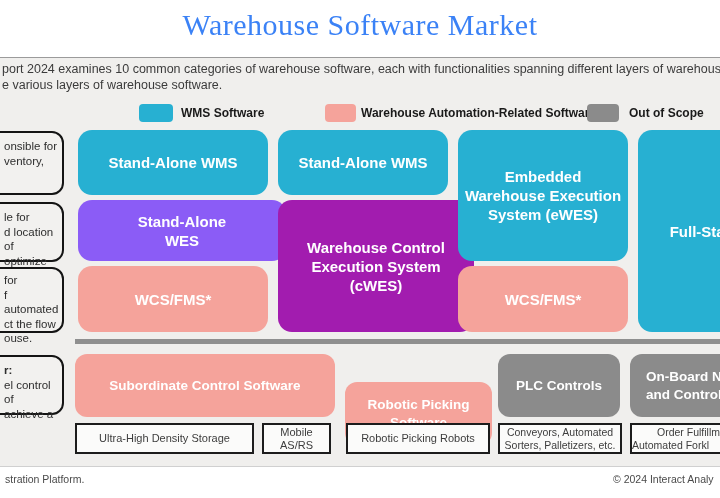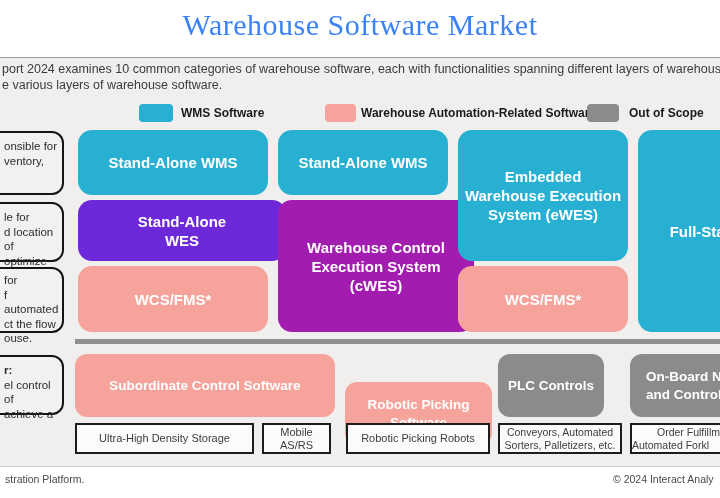--- a/index.html
+++ b/index.html
@@ -72,42 +72,42 @@
 d location of
 optimize</div>
   <div class="abs note" style="top:267px;height:66px;padding-top:4px;">for
 f automated
 ct the flow
 ouse.</div>
   <div class="abs note" style="top:355px;height:60px;"><b>r:</b><span style="display:block;white-space:pre-line;">el control of
 achieve a</span></div>
 
   <div class="abs box" style="left: 78px; top: 130px; width: 190px; height: 65px; background-color: rgb(39, 176, 210);">Stand-Alone WMS</div>
-  <div class="abs box" style="left: 78px; top: 200px; width: 208px; height: 61px; background-color: #6d28d9;">Stand-Alone
+  <div class="abs box" style="left: 78px; top: 200px; width: 208px; height: 61px; background-color: #8b5cf6;">Stand-Alone
 WES</div>
   <div class="abs box" style="left: 78px; top: 266px; width: 190px; height: 66px; background-color: rgb(245, 163, 155);">WCS/FMS*</div>
 
   <div class="abs box" style="left: 278px; top: 130px; width: 170px; height: 65px; background-color: rgb(39, 176, 210);">Stand-Alone WMS</div>
   <div class="abs box" style="left: 278px; top: 200px; width: 196px; height: 132px; background-color: #a21caf;">Warehouse Control
 Execution System
 (cWES)</div>
 
   <div class="abs box" style="left: 458px; top: 130px; width: 170px; height: 131px; background-color: rgb(39, 176, 210);">Embedded
 Warehouse Execution
 System (eWES)</div>
   <div class="abs box" style="left: 458px; top: 266px; width: 170px; height: 66px; background-color: rgb(245, 163, 155);">WCS/FMS*</div>
 
   <div class="abs box" style="left: 638px; top: 130px; width: 135px; height: 202px; white-space: nowrap; background-color: rgb(39, 176, 210);">Full-Stack</div>
 
   <div class="abs sep-bar"></div>
 
   <div class="abs box sub" style="left: 75px; top: 354px; width: 260px; height: 63px; background-color: rgb(245, 163, 155);">Subordinate Control Software</div>
   <div class="abs box sub" style="left: 345px; top: 354px; width: 147px; height: 63px; background-color: rgb(245, 163, 155); margin-top: 28px;">Robotic Picking
 Software</div>
-  <div class="abs box sub" style="left: 498px; top: 354px; width: 106px; height: 63px; background-color: rgb(139, 139, 139);">PLC Controls</div>
+  <div class="abs box sub" style="left: 498px; top: 354px; width: 122px; height: 63px; background-color: rgb(139, 139, 139);">PLC Controls</div>
   <div class="abs box sub left-align" style="left: 630px; top: 354px; width: 170px; height: 63px; flex-direction: column; padding-left: 16px; background-color: rgb(139, 139, 139);">
     <span class="onboard-line">On-Board N</span>
     <span class="onboard-line">and Control</span>
   </div>
 
   <div class="abs equip" style="left:75px;width:179px;">Ultra-High Density Storage</div>
   <div class="abs equip" style="left:262px;width:69px;">Mobile AS/RS</div>
   <div class="abs equip" style="left:346px;width:144px;">Robotic Picking Robots</div>
   <div class="abs equip small" style="left:498px;width:124px;">Conveyors, Automated
 Sorters, Palletizers, etc.</div>

